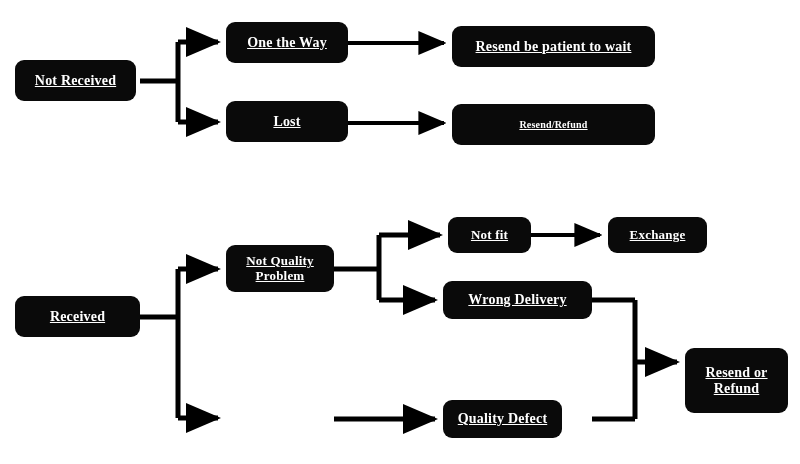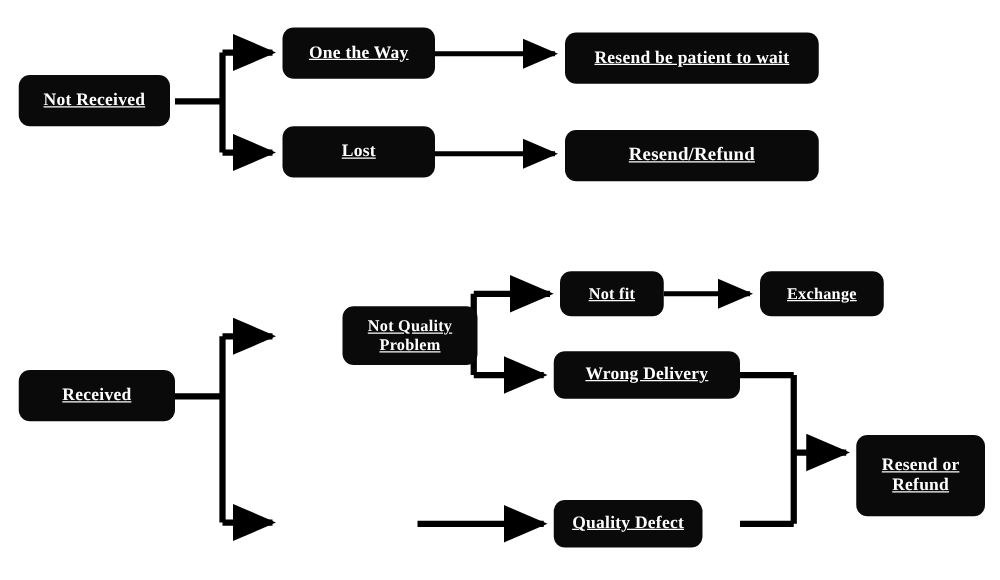--- a/index.html
+++ b/index.html
@@ -113,25 +113,25 @@
   </svg>
 
   <div class="node" style="left:15px; top:60px; width:121px; height:41px; font-size:14px;">Not Received</div>
 
   <div class="node" style="left:226px; top:22px; width:122px; height:41px; font-size:14px;">One the Way</div>
 
   <div class="node" style="left:452px; top:26px; width:203px; height:41px; font-size:14px;">Resend be patient to wait</div>
 
   <div class="node" style="left:226px; top:101px; width:122px; height:41px; font-size:14px;">Lost</div>
 
-  <div class="node" style="left:452px; top:104px; width:203px; height:41px; font-size:15px;">Resend/Refund</div>
+  <div class="node" style="left:452px; top:104px; width:203px; height:41px; font-size:10px;">Resend/Refund</div>
 
   <div class="node" style="left:15px; top:296px; width:125px; height:41px; font-size:14px;">Received</div>
 
-  <div class="node" style="left:226px; top:245px; width:108px; height:47px; font-size:13px;margin-left:48px;">Not Quality Problem</div>
+  <div class="node" style="left:226px; top:245px; width:108px; height:47px; font-size:13px;">Not Quality Problem</div>
 
 
   <div class="node" style="left:448px; top:217px; width:83px; height:36px; font-size:13px;">Not fit</div>
 
   <div class="node" style="left:608px; top:217px; width:99px; height:36px; font-size:13px;">Exchange</div>
 
   <div class="node" style="left:443px; top:281px; width:149px; height:38px; font-size:14px;">Wrong Delivery</div>
 
   <div class="node" style="left:443px; top:400px; width:119px; height:38px; font-size:14px;">Quality Defect</div>
 

